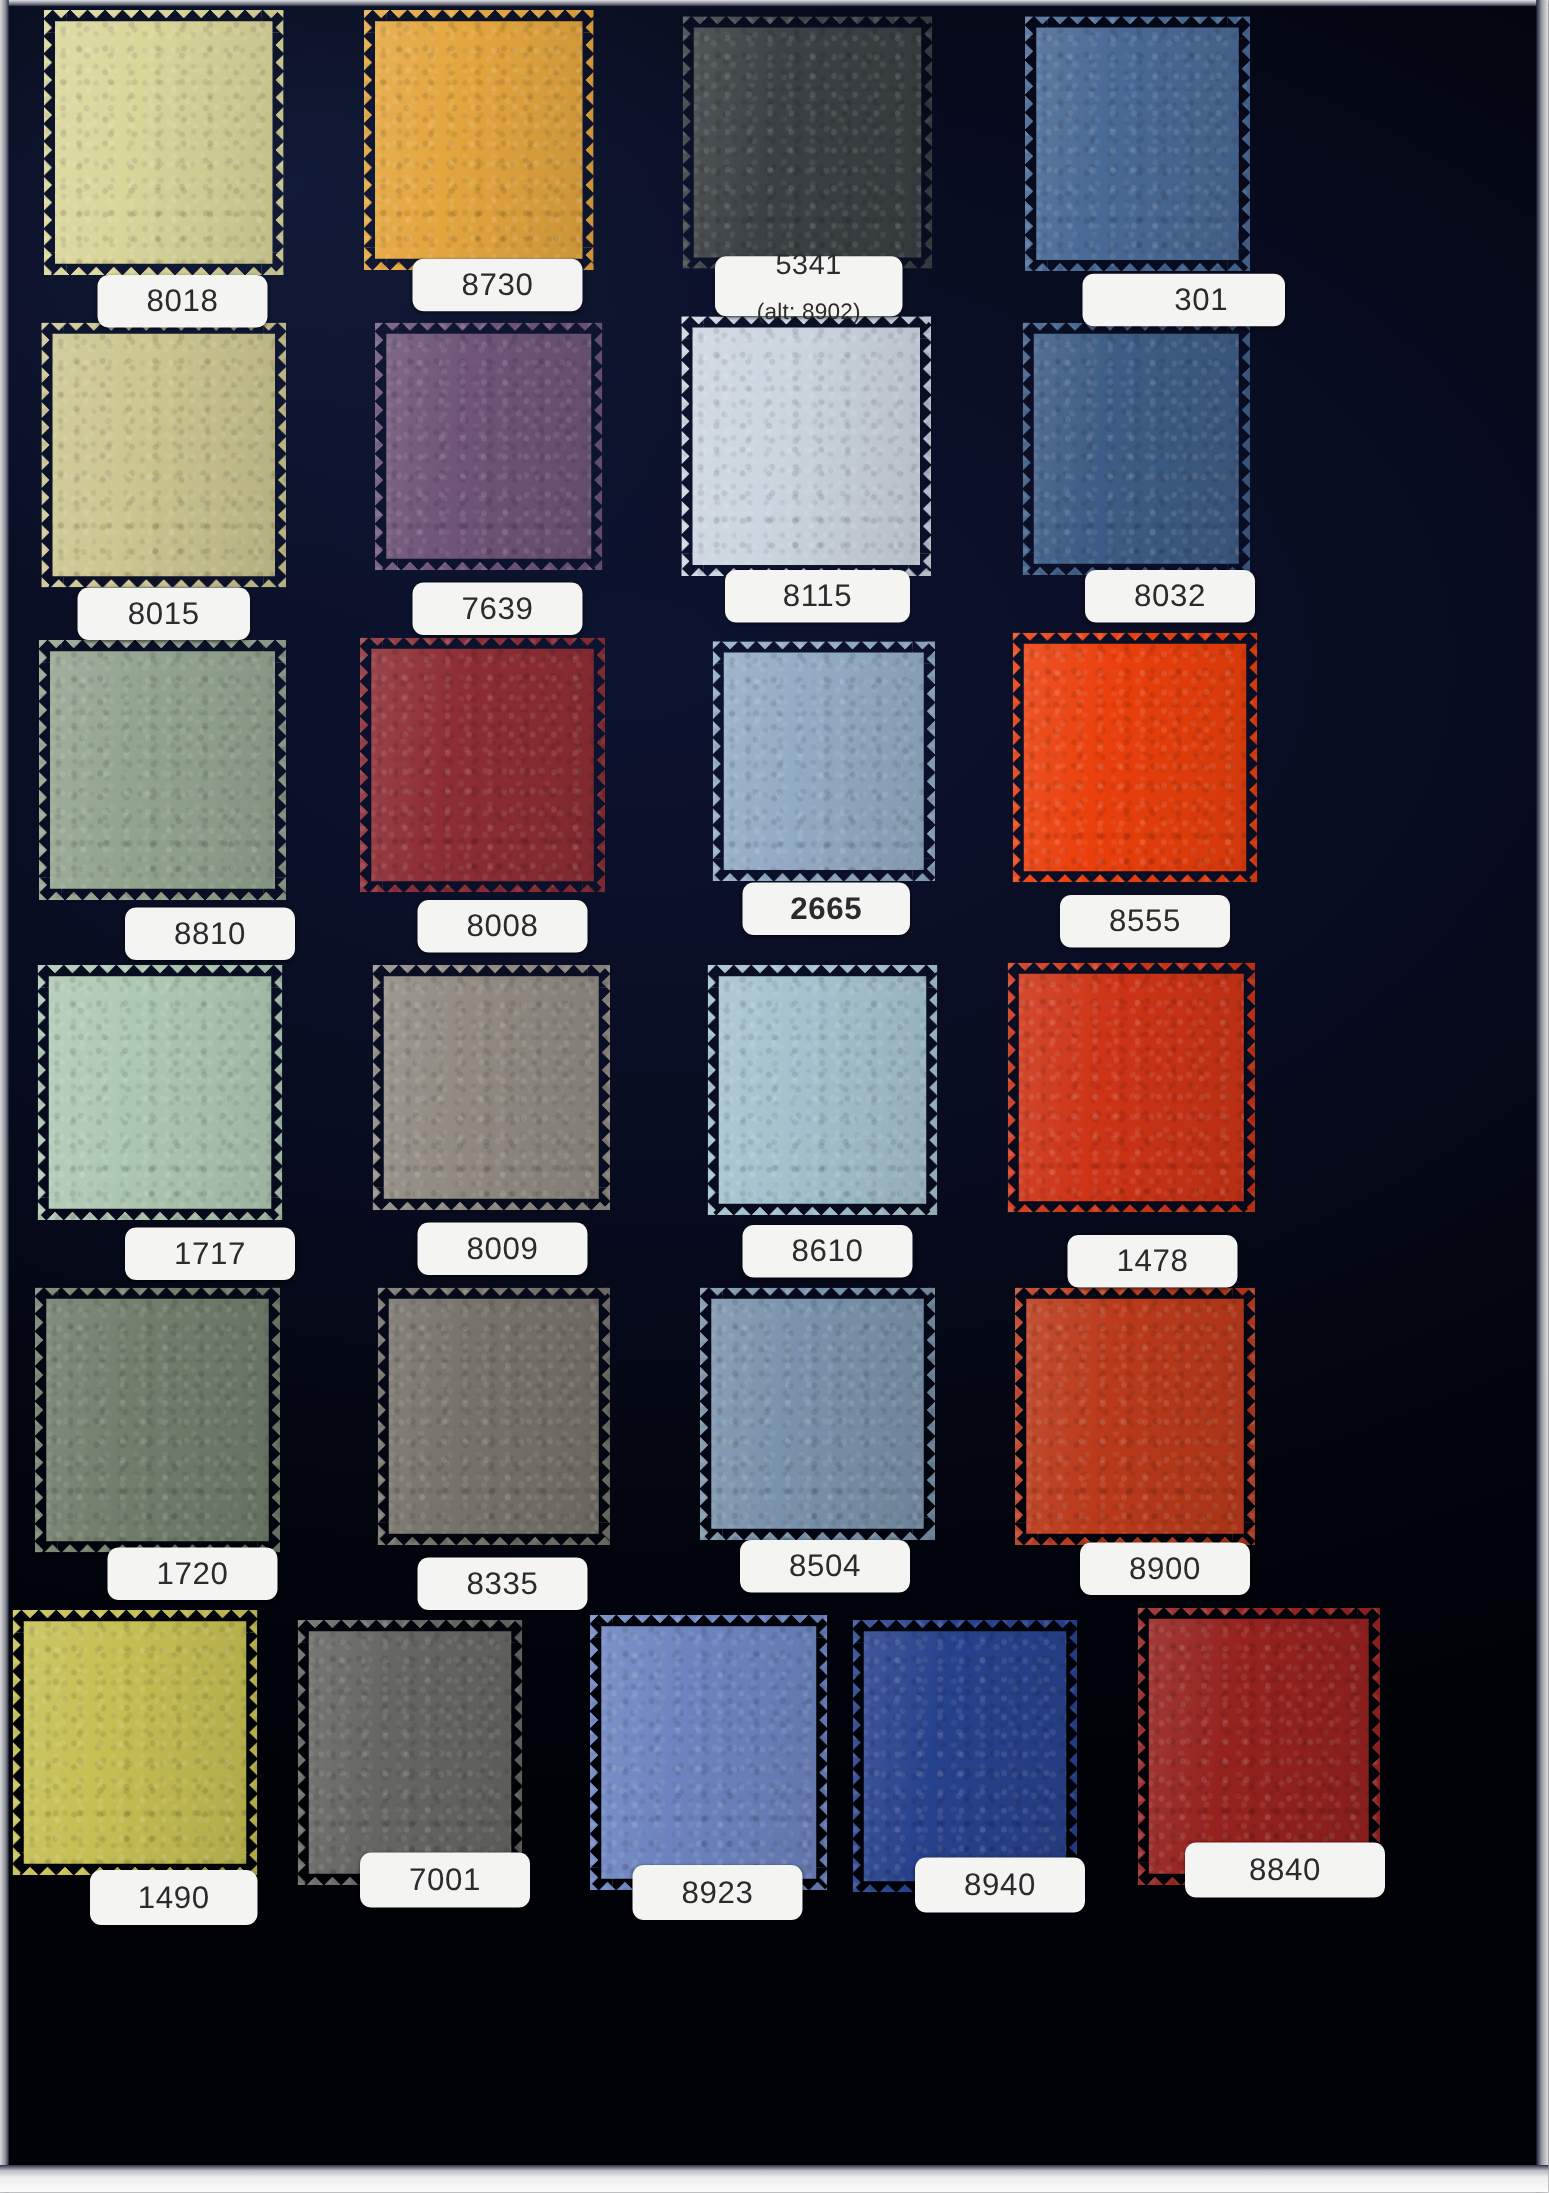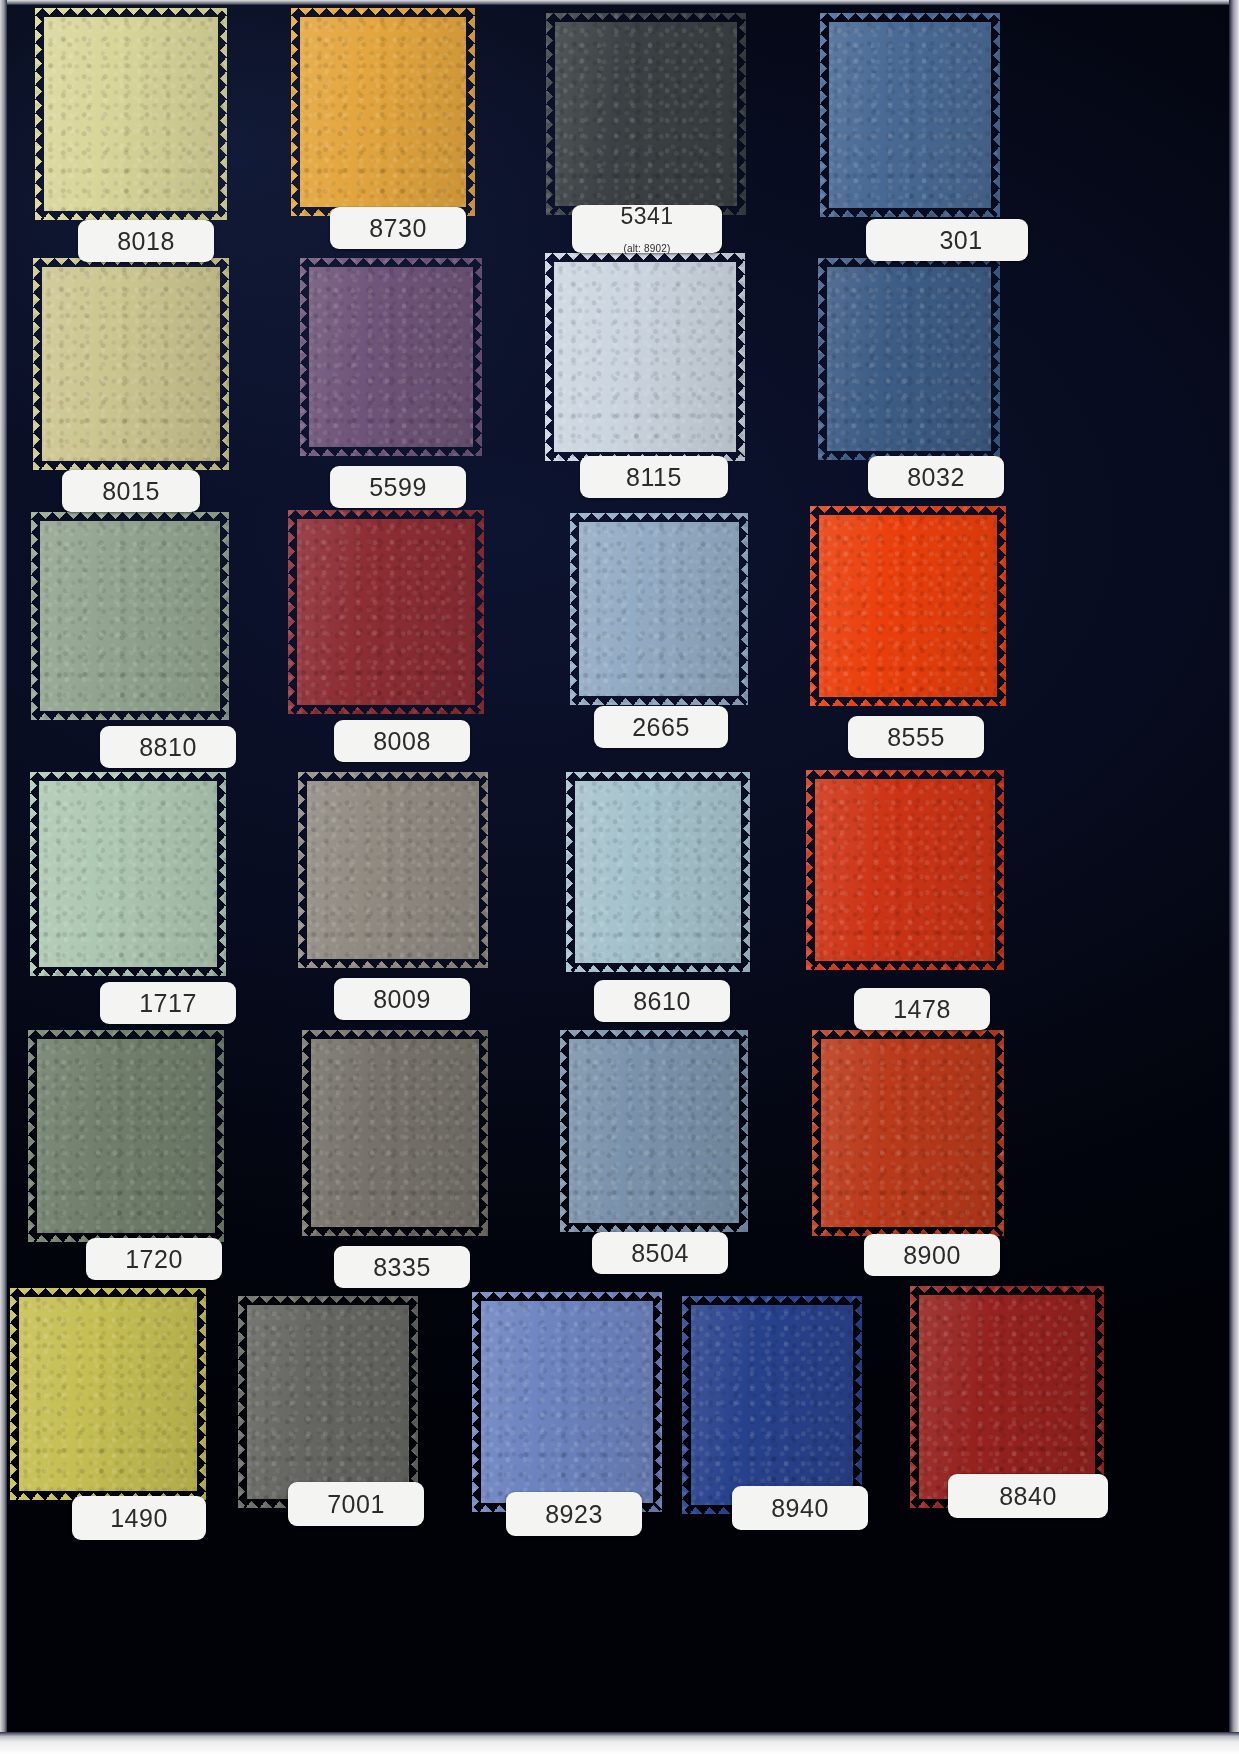--- a/index.html
+++ b/index.html
@@ -67,21 +67,21 @@
     color:#2b2b2b;
     text-align:center;
     display:flex;
     flex-direction:column;
     align-items:center;
     justify-content:center;
     line-height:1.05;
     z-index:5;
   }
   .label .code{font-size:25px;letter-spacing:.5px;}
-  .label .alt{font-size:10px;letter-spacing:.2px;margin-top:16px;}
+  .label .alt{font-size:18px;letter-spacing:.2px;margin-top:16px;}
   .label.two-line .code{font-size:23px;}
 </style>
 </head>
 <body>
 
 <div id="card">
   <div class="edge-top"></div>
   <div class="edge-left"></div>
   <div class="edge-right"></div>
   <div class="edge-bottom"></div>
@@ -114,21 +114,21 @@
       <div class="swatch" style="left: 33px; top: 258px; width: 196px; height: 212px;">
         <div class="cloth" style="--c: #ccc691;"></div>
       </div>
       <div class="label" style="left: 62px; top: 470px; width: 138px; height: 42px;">
         <div class="code">8015</div>
       </div>
       <div class="swatch" style="left: 300px; top: 258px; width: 182px; height: 198px;">
         <div class="cloth" style="--c: #6f5578;"></div>
       </div>
       <div class="label" style="left: 330px; top: 466px; width: 136px; height: 42px;">
-        <div class="code">5599</div>
+        <div class="code">7639</div>
       </div>
       <div class="swatch" style="left: 545px; top: 253px; width: 200px; height: 208px;">
         <div class="cloth" style="--c: #ccd6e0;"></div>
       </div>
       <div class="label" style="left: 580px; top: 456px; width: 148px; height: 42px;">
         <div class="code">8115</div>
       </div>
       <div class="swatch" style="left: 818px; top: 258px; width: 182px; height: 202px;">
         <div class="cloth" style="--c: #3e5d85;"></div>
       </div>
@@ -143,21 +143,21 @@
       </div>
       <div class="swatch" style="left: 288px; top: 510px; width: 196px; height: 204px;">
         <div class="cloth" style="--c: #8d2d34;"></div>
       </div>
       <div class="label" style="left: 334px; top: 720px; width: 136px; height: 42px;">
         <div class="code">8008</div>
       </div>
       <div class="swatch" style="left: 570px; top: 513px; width: 178px; height: 192px;">
         <div class="cloth" style="--c: #93acc4;"></div>
       </div>
-      <div class="label" style="left: 594px; top: 706px; width: 134px; height: 42px;">
+      <div class="label" style="left: 594px; top: 706px; width: 134px; height: 42px; font-weight: bold;">
         <div class="code">2665</div>
       </div>
       <div class="swatch" style="left: 810px; top: 506px; width: 196px; height: 200px;">
         <div class="cloth" style="--c: #e8400e;"></div>
       </div>
       <div class="label" style="left: 848px; top: 716px; width: 136px; height: 42px;">
         <div class="code">8555</div>
       </div>
       <div class="swatch" style="left: 30px; top: 772px; width: 196px; height: 204px;">
         <div class="cloth" style="--c: #aec9b3;"></div>

